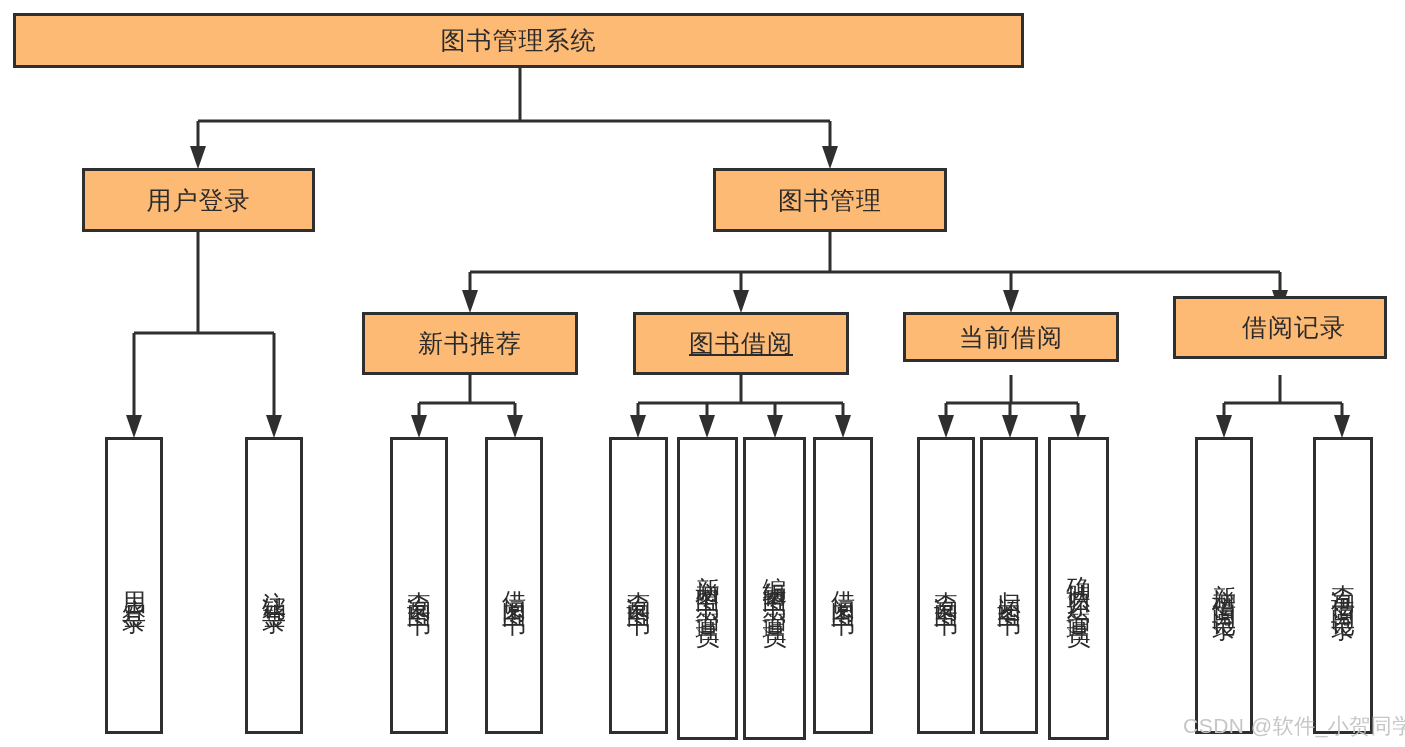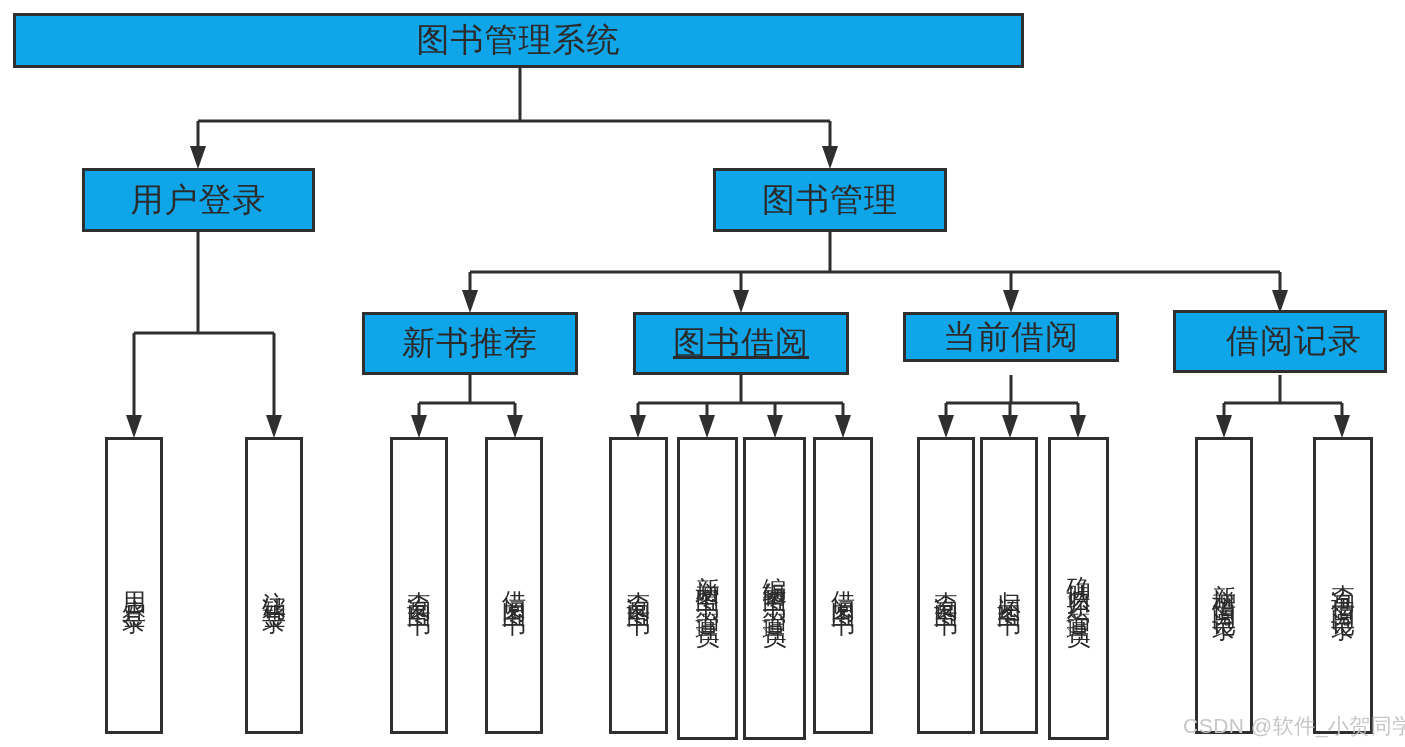--- a/index.html
+++ b/index.html
@@ -9,25 +9,25 @@
     background:#ffffff;
     font-family:"Liberation Sans","DejaVu Sans",sans-serif;
     overflow:hidden;
   }
   #wires{position:absolute;left:0;top:0;width:1405px;height:747px;}
   #wires path{stroke:#2f2f2f;stroke-width:3;fill:none;}
   #wires polygon{fill:#2f2f2f;stroke:none;}
   .node{
     position:absolute;
     border:3px solid #2f2f2f;
-    background:#0ea5e9;
+    background:#fdba74;
     box-sizing:border-box;
     display:flex;align-items:center;justify-content:center;
     color:#2b2b2b;
-    font-size:33px;
+    font-size:25px;
     letter-spacing:1px;
     white-space:nowrap;
   }
   .vnode{
     position:absolute;
     border:3px solid #2f2f2f;
     background:#ffffff;
     box-sizing:border-box;
     display:flex;align-items:center;justify-content:center;
     color:#2b2b2b;
@@ -98,21 +98,21 @@
   </svg>
 
   <div class="node" style="left:13px;top:13px;width:1011px;height:55px;">图书管理系统</div>
 
   <div class="node" style="left:82px;top:168px;width:233px;height:64px;">用户登录</div>
   <div class="node" style="left:713px;top:168px;width:234px;height:64px;">图书管理</div>
 
   <div class="node" style="left:362px;top:312px;width:216px;height:63px;">新书推荐</div>
   <div class="node" style="left:633px;top:312px;width:216px;height:63px;text-decoration:underline;">图书借阅</div>
   <div class="node" style="left:903px;top:312px;width:216px;height:50px;">当前借阅</div>
-  <div class="node" style="left:1173px;top:310px;width:214px;height:63px;padding-left:28px;">借阅记录</div>
+  <div class="node" style="left:1173px;top:296px;width:214px;height:63px;padding-left:28px;">借阅记录</div>
 
   <div class="vnode" style="left:105px;top:437px;width:58px;height:297px;">
     <span class="vtext">用户登录</span>
   </div>
   <div class="vnode" style="left:245px;top:437px;width:58px;height:297px;">
     <span class="vtext">注销登录</span>
   </div>
 
   <div class="vnode" style="left:390px;top:437px;width:58px;height:297px;">
     <span class="vtext">查询图书</span>

